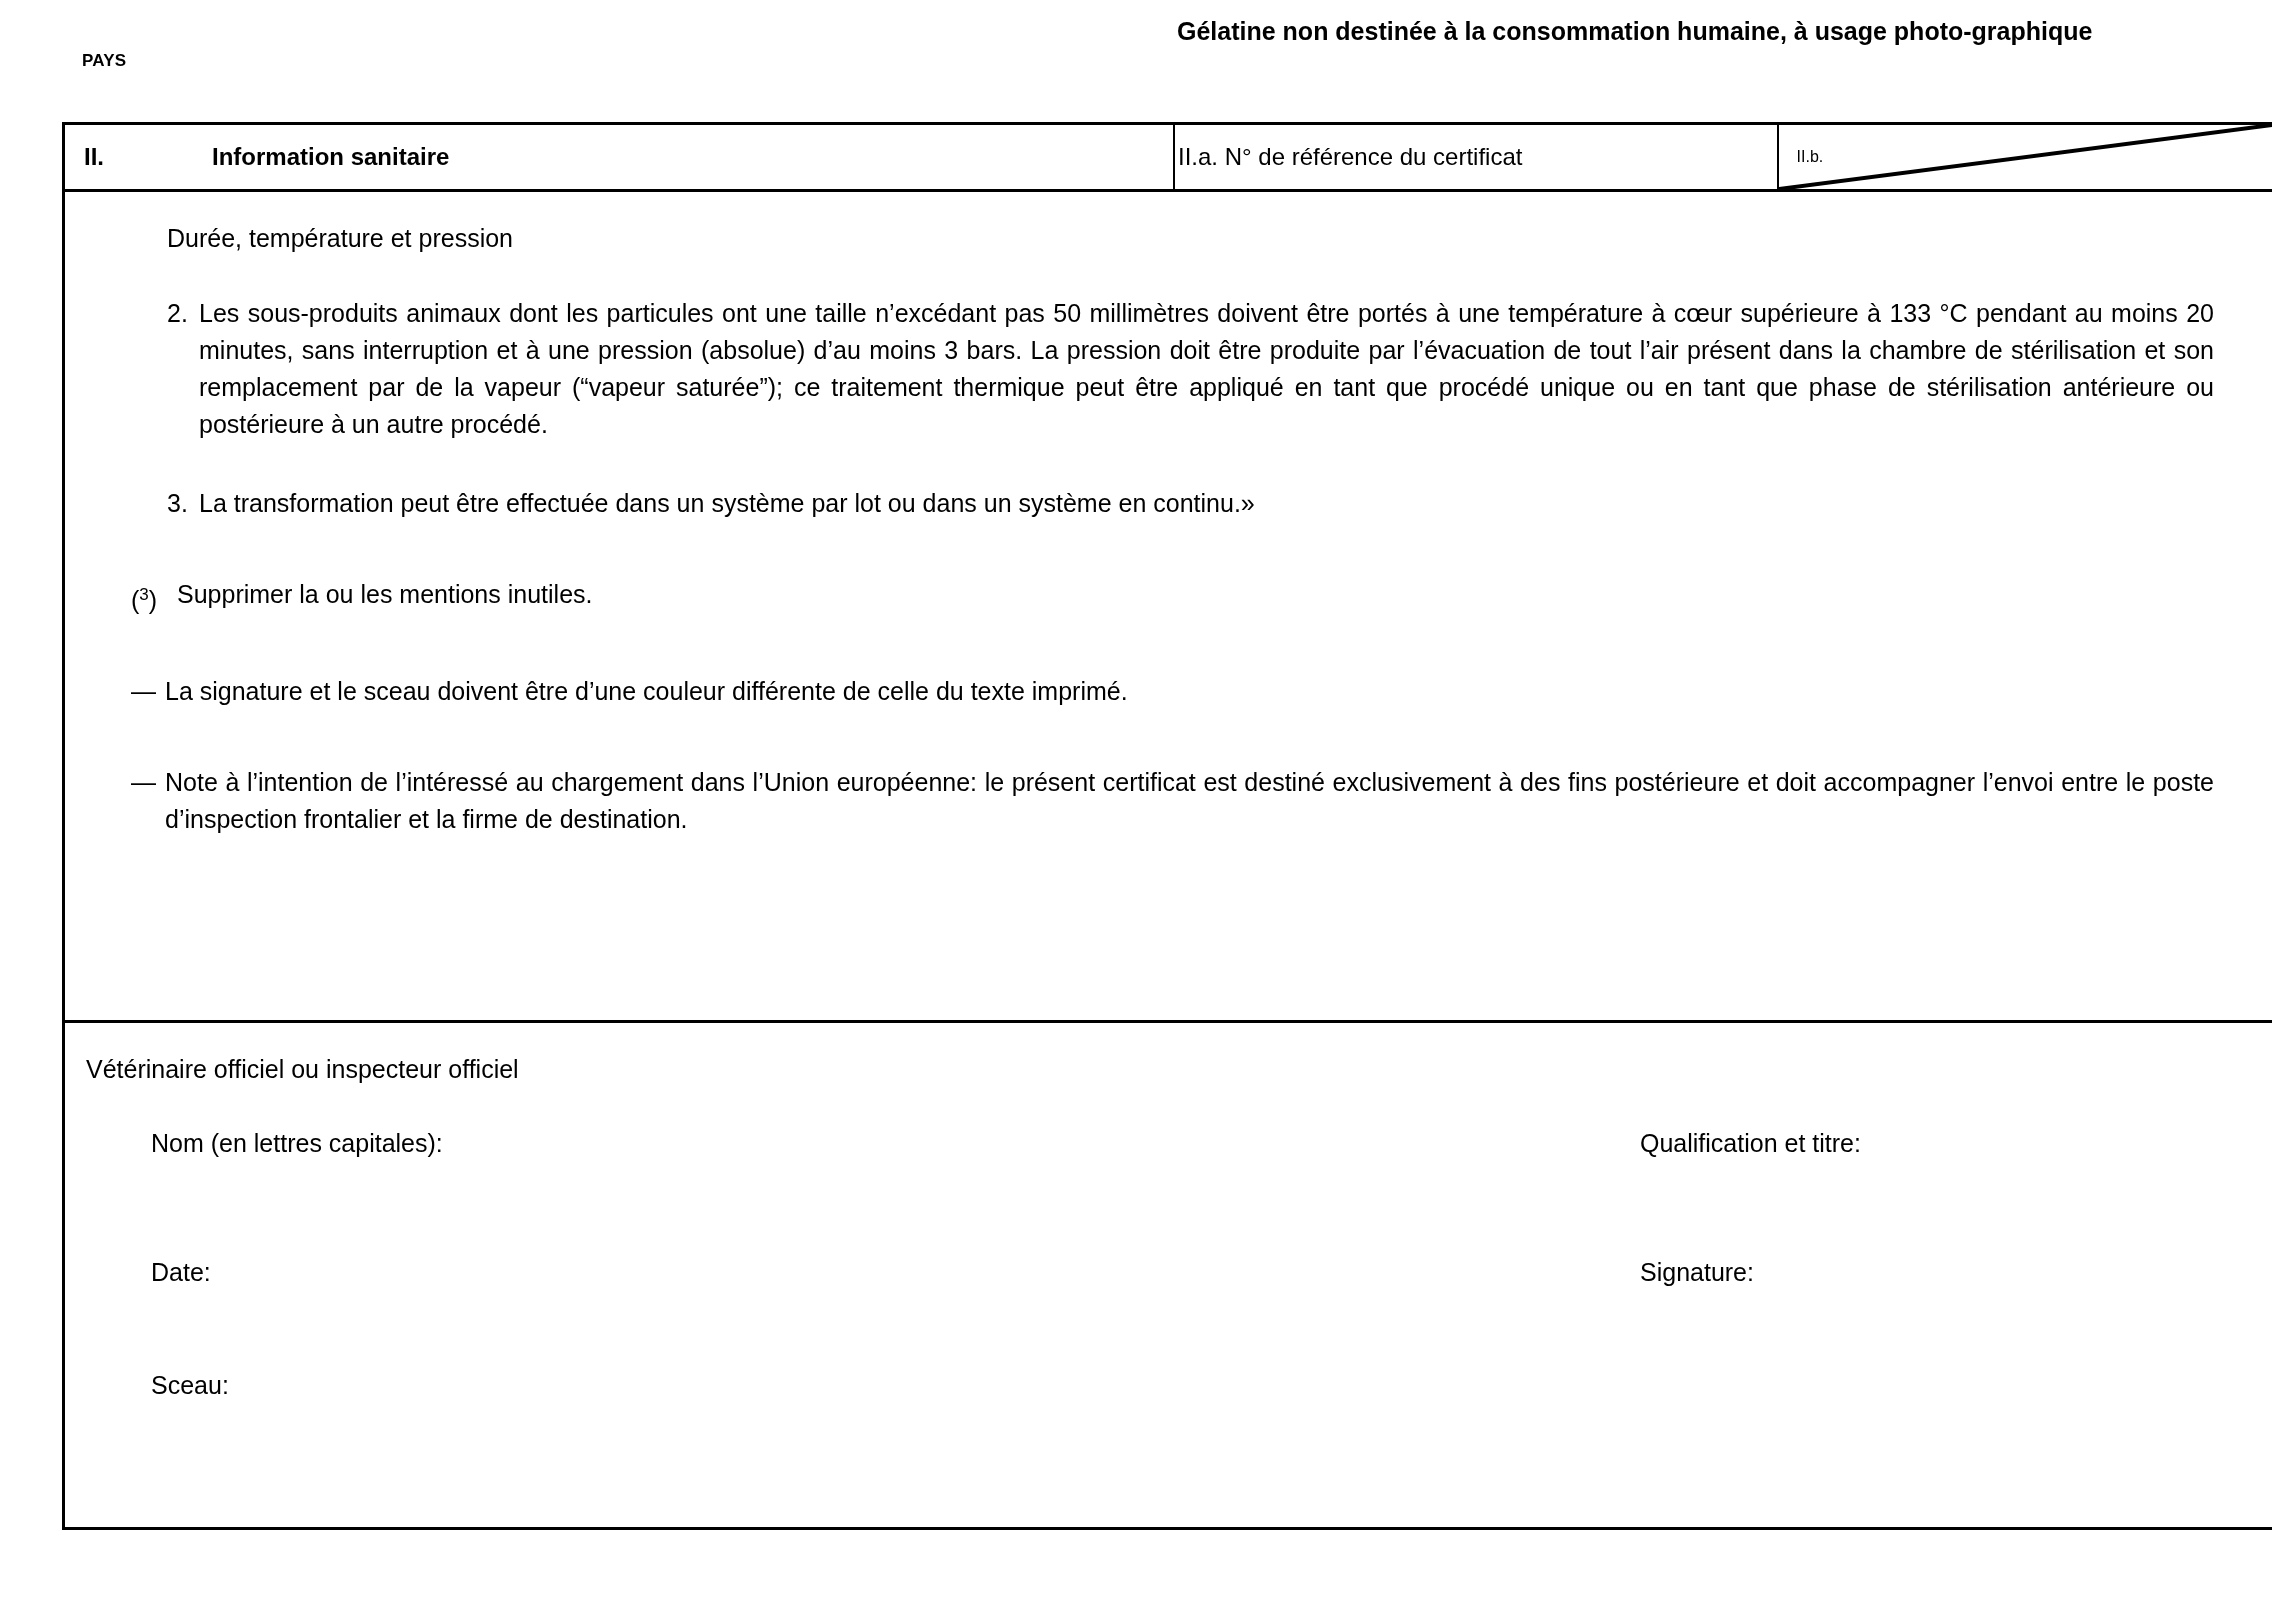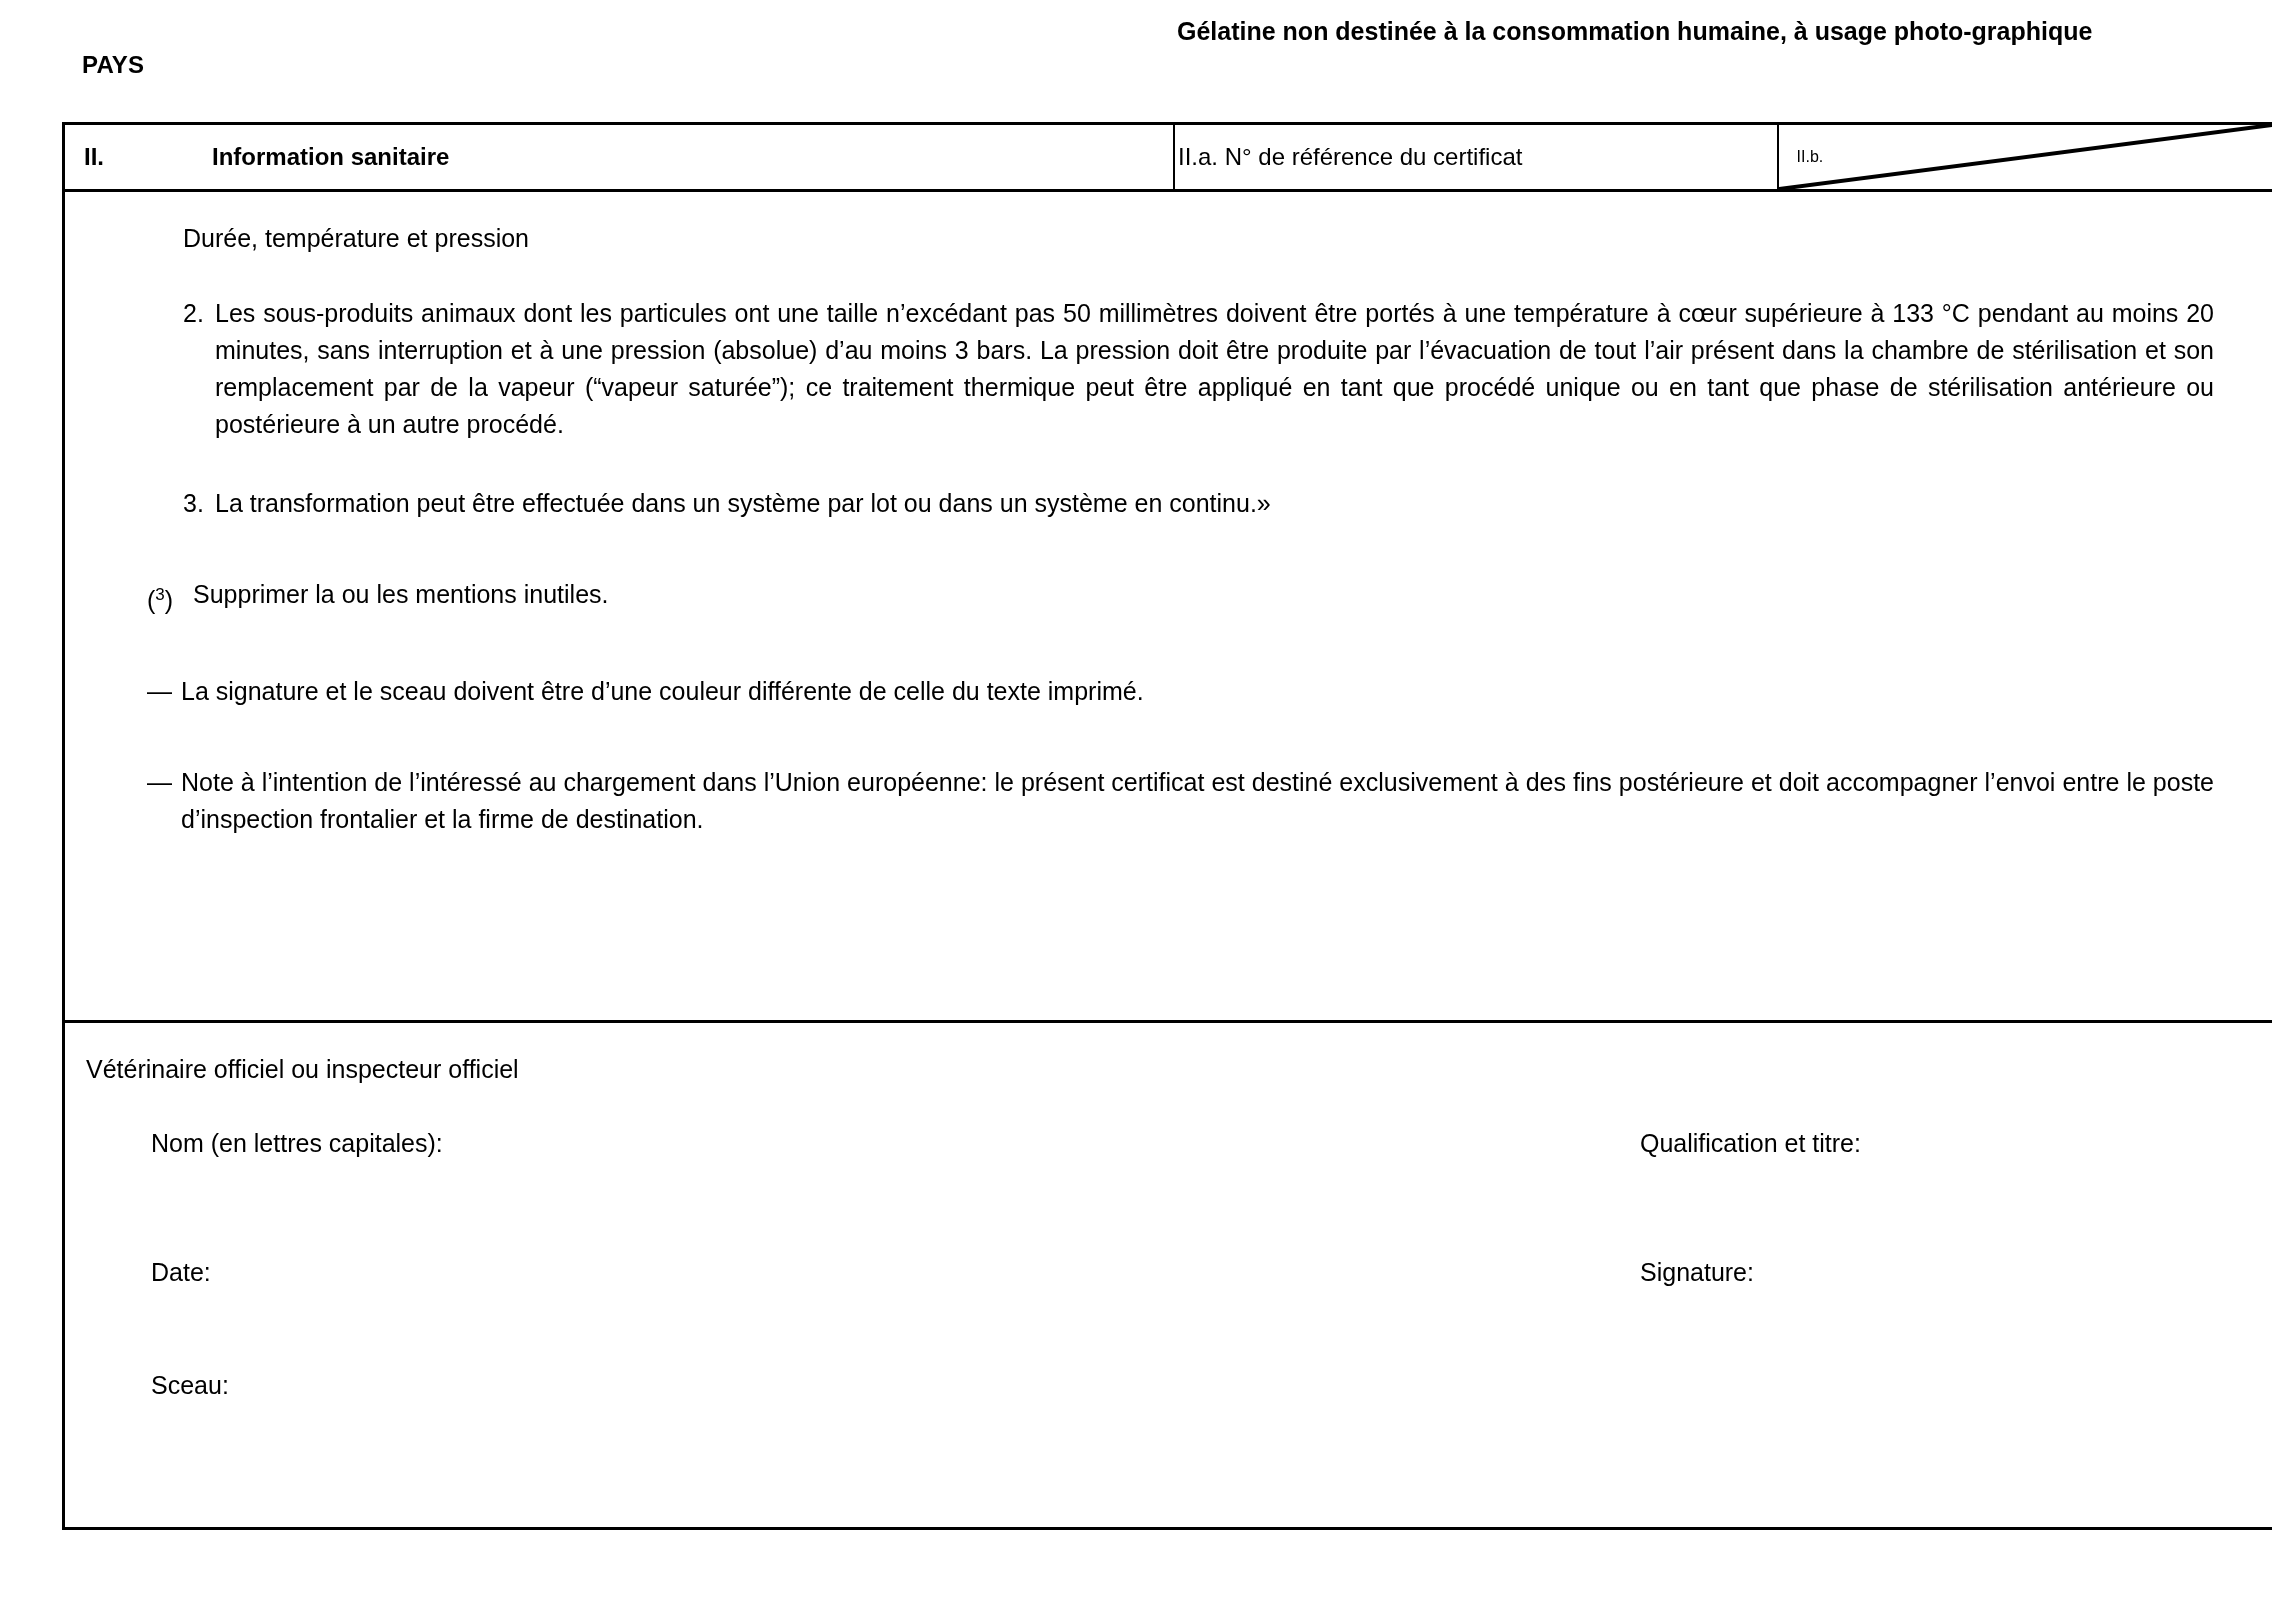--- a/index.html
+++ b/index.html
@@ -25,21 +25,21 @@
     position: absolute;
     left: 0;
     top: 0;
     width: 2273px;
     height: 122px;
   }
   .country-label {
     position: absolute;
     left: 82px;
     top: 51px;
-    font-size: 24px;
+    font-size: 17px;
     font-weight: bold;
     letter-spacing: 0.2px;
     white-space: nowrap;
   }
   .doc-title {
     position: absolute;
     left: 1177px;
     top: 13.6px;
     width: 1079px;
     font-size: 25px;
@@ -108,21 +108,21 @@
     top: 0;
     width: 100%;
     height: 100%;
     pointer-events: none;
   }
 
   
   .body-sec {
     border-bottom: 3.2px solid #000000;
     box-sizing: border-box;
-    padding: 0 0 37px 16px;
+    padding: 0 0 37px 0;
     min-height: 799px;
   }
   .sec-heading {
     font-size: 25px;
     margin: 32px 0 0 102px;
   }
   .num-item {
     display: flex;
     margin: 42px 58px 0 102px;
     font-size: 25px;

